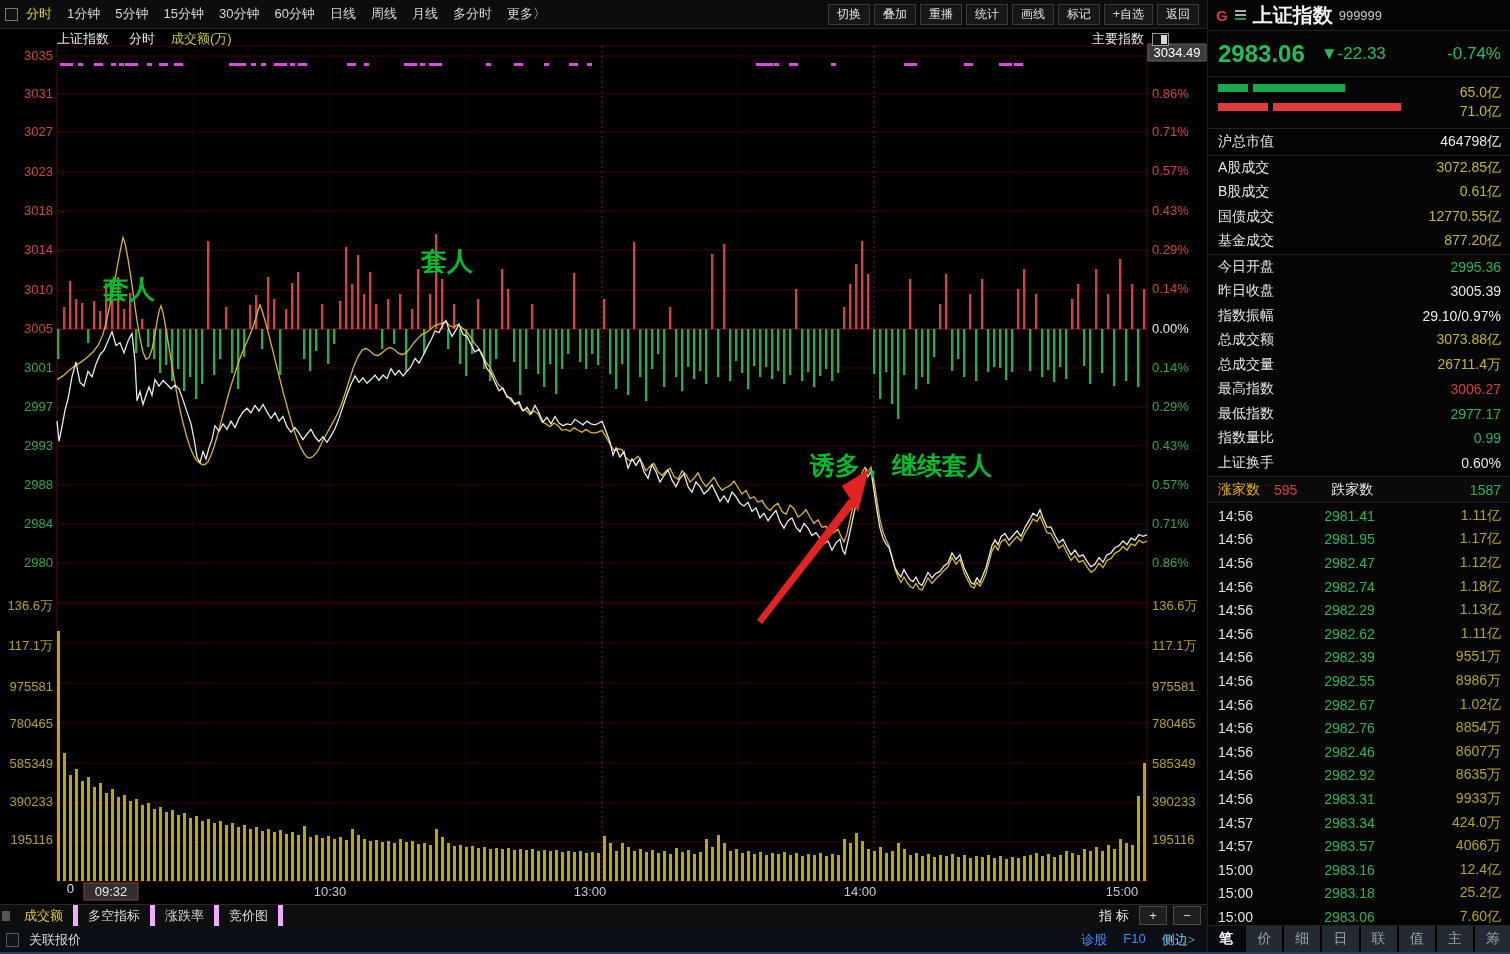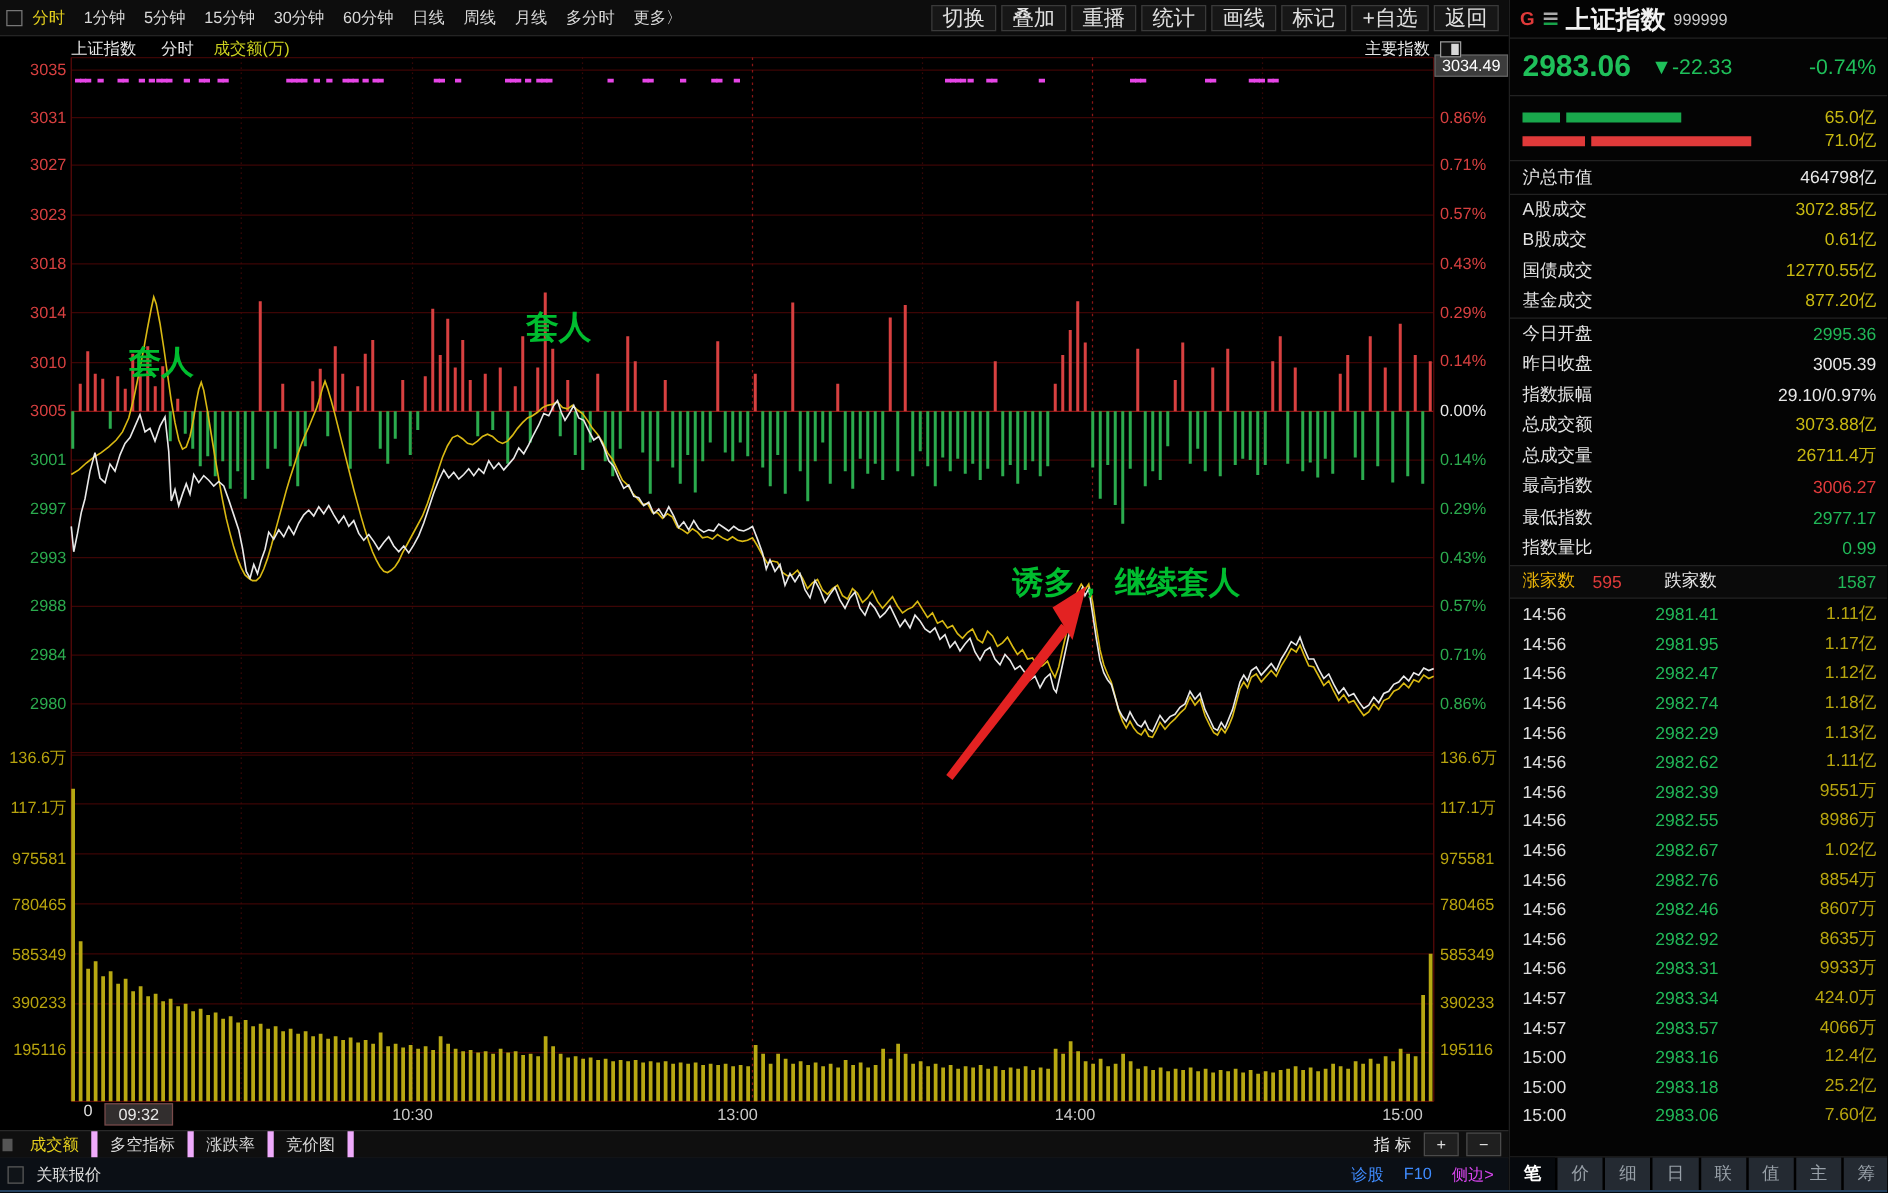--- a/index.html
+++ b/index.html
@@ -5,21 +5,21 @@
   html,body{margin:0;padding:0;background:#000;}
   .app{position:relative;width:1510px;height:954px;background:#000;overflow:hidden;
        font-family:"Liberation Sans",sans-serif;color:#ddd;}
   
   .topbar{position:absolute;left:0;top:0;width:1207px;height:28px;background:#0d0d0d;
           border-bottom:1px solid #242424;display:flex;align-items:center;z-index:6;}
   .win-icon{width:11px;height:11px;border:1px solid #777;margin:0 8px 0 5px;background:#111;}
   .periods{display:flex;gap:15px;font-size:13px;color:#d8d8d8;white-space:nowrap;}
   .periods .period.active{color:#e6d11d;}
   .topbar-actions{margin-left:auto;display:flex;gap:4px;padding-right:8px;}
-  .tb-btn{border:1px solid #3a3a3a;background:#171717;color:#e2e2e2;font-size:17px;
+  .tb-btn{border:1px solid #3a3a3a;background:#171717;color:#e2e2e2;font-size:12px;
           padding:1px 8px;line-height:17px;white-space:nowrap;}
   
   .chart-header{position:absolute;left:0;top:31px;width:1207px;height:16px;z-index:5;
                 display:flex;align-items:center;font-size:13px;}
   .ch-symbol{margin-left:57px;color:#e8e8e8;}
   .ch-mode{margin-left:20px;color:#e8e8e8;}
   .ch-ind{margin-left:16px;color:#cdd21f;}
   .ch-right{margin-left:auto;display:flex;align-items:center;margin-right:38px;color:#e8e8e8;}
   .toggle-icon{width:15px;height:11px;border:1px solid #999;margin-left:8px;position:relative;background:#111;}
   .toggle-icon::after{content:"";position:absolute;right:1px;top:1px;bottom:1px;width:6px;background:#d8d8d8;}
@@ -38,38 +38,38 @@
   .ind-label{color:#e8e8e8;letter-spacing:4px;}
   .pm-btn{width:26px;height:17px;border:1px solid #4a4a4a;background:#1f1f1f;color:#ddd;
           display:flex;align-items:center;justify-content:center;font-size:13px;}
   
   .statusbar{position:absolute;left:0;top:926px;width:1207px;height:28px;background:#0b0f15;
              display:flex;align-items:center;font-size:13px;z-index:6;}
   .sb-icon{width:11px;height:12px;border:1px solid #5a5a5a;background:#101418;margin:0 10px 0 6px;}
   .sb-left{color:#dcdcdc;}
   .sb-right{margin-left:auto;display:flex;gap:16px;padding-right:12px;align-items:flex-start;}
   .sb-blue{color:#3f8cff;}
-  .sb-white{color:#d946ef;}
+  .sb-white{color:#7dd3fc;font-family:Liberation Serif, serif;}
   .bottom-edge{position:absolute;left:0;top:952px;width:1510px;height:2px;background:#24415f;z-index:9;}
   
   .right-panel{position:absolute;left:1207px;top:0;width:303px;height:954px;background:#040404;
                border-left:1px solid #1f1f1f;z-index:6;}
   .rp-header{height:30px;display:flex;align-items:center;padding:0 8px;border-bottom:1px solid #222;}
   .rp-g{color:#e03a3a;font-weight:bold;font-size:15px;}
   .menu-icon{display:inline-block;margin:0 7px;}
   .menu-icon span{display:block;width:11px;height:2px;background:#aaa;margin:2px 0;}
   .menu-icon span:last-child{background:#18a34a;}
   .rp-name{font-size:20px;font-weight:bold;color:#f2f2f2;}
   .rp-code{font-size:13px;color:#c9c9c9;margin-left:6px;}
   .rp-price{height:45px;display:flex;align-items:center;padding:0 10px;border-bottom:1px solid #222;}
   .rp-last{font-size:24px;font-weight:bold;color:#1fc05a;}
   .rp-chg{font-size:17px;color:#1fc05a;margin-left:16px;}
   .rp-pct{font-size:17px;color:#1fc05a;margin-left:auto;}
   .rp-bars{padding:7px 10px 6px;border-bottom:1px solid #222;}
-  .rp-bar-row{display:flex;align-items:center;height:19px;}
+  .rp-bar-row{display:flex;height:19px;}
   .bar-seg{height:8px;}
   .bar-green{background:#19a84c;}
   .bar-red{background:#e03a3a;}
   .bar-gap{width:5px;}
   .rp-bar-val{margin-left:auto;color:#c9ba12;font-size:14px;}
   .rp-rows{padding:1px 0;}
   .rp-row{display:flex;height:24.5px;align-items:center;padding:0 10px;font-size:14px;}
   .rp-row .lbl{color:#e6e6e6;}
   .rp-row .val{margin-left:auto;}
   .sep{border-top:1px solid #222;height:0;}
@@ -756,20 +756,24 @@
           <span class="val c-r">3006.27</span>
         </div>
         <div class="rp-row">
           <span class="lbl">最低指数</span>
           <span class="val c-g">2977.17</span>
         </div>
         <div class="rp-row">
           <span class="lbl">指数量比</span>
           <span class="val c-g">0.99</span>
         </div>
+        <div class="rp-row">
+          <span class="lbl">上证换手</span>
+          <span class="val c-w">0.60%</span>
+        </div>
       </div>
     <div class="rp-updown">
       <span class="ud-lbl">涨家数</span>
       <span class="ud-up">595</span>
       <span class="ud-lbl2">跌家数</span>
       <span class="ud-down">1587</span>
     </div>
     <div class="rp-ticks" id="rp-ticks">
         <div class="tick-row">
           <span class="tick-time">14:56</span>

